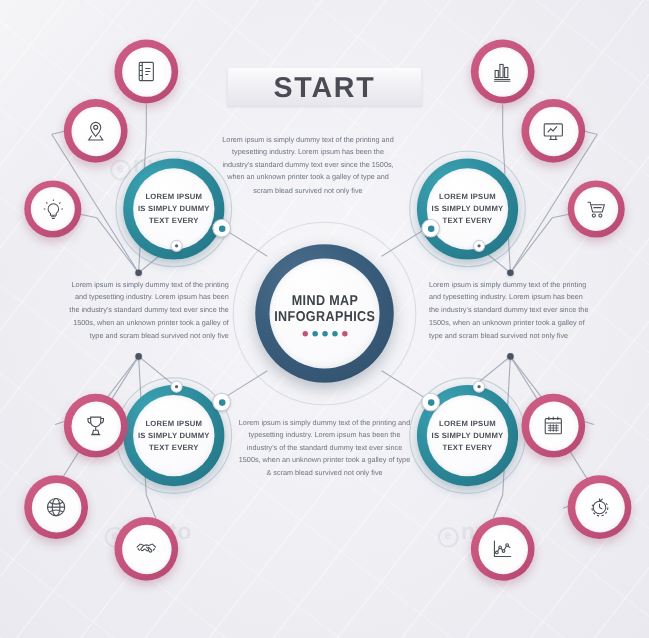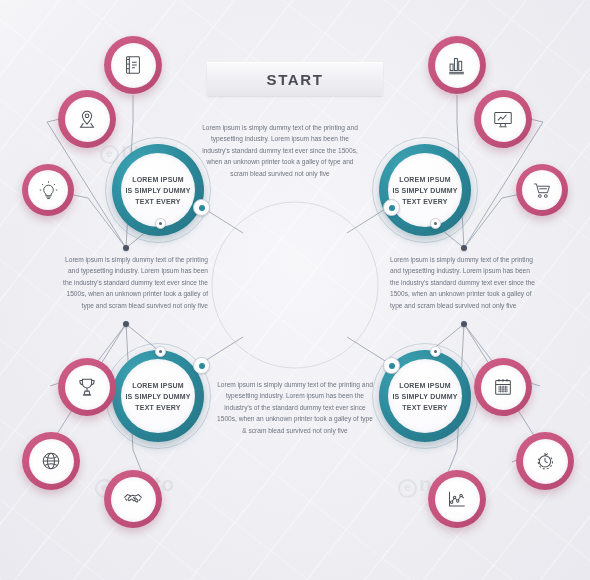--- a/index.html
+++ b/index.html
@@ -29,21 +29,21 @@
 
   
   .banner{
     position:absolute;
     width:176px;height:34px;
     display:flex;align-items:center;justify-content:center;
     background:linear-gradient(180deg,#fbfbfd 0%,#f0f0f4 48%,#e6e6ec 100%);
     border-radius:2px;
     box-shadow:0 1px 2px rgba(60,60,80,.13), inset 0 1px 0 rgba(255,255,255,.9);
     letter-spacing:1.6px;
-    font-size:15px;font-weight:bold;color:#4b4b55;
+    font-size:26px;font-weight:bold;color:#4b4b55;
   }
   .banner::before,.banner::after{
     content:"";position:absolute;height:7px;width:150px;left:13px;
     background:linear-gradient(180deg,#e4e4ea,#f2f2f6);
     z-index:-1;border-radius:2px;
     box-shadow:0 1px 2px rgba(60,60,80,.10);
   }
   .banner::before{top:-6px;}
   .banner::after{bottom:-6px;}
   #banner-start{left:207px;top:62px;}
@@ -198,20 +198,33 @@
       <line x1="464" y1="324" x2="457" y2="450"></line>
       <line x1="464" y1="324" x2="543" y2="450"></line>
       <line x1="457" y1="450" x2="444" y2="482"></line>
       <line x1="502" y1="374" x2="540" y2="386"></line>
       <line x1="543" y1="450" x2="512" y2="462"></line>
     </g>
   </svg>
 
   <div class="banner" id="banner-start">START</div>
 
+  <div id="hub">
+    <div id="hub-inner">
+      <div class="t">MIND MAP</div>
+      <div class="t">INFOGRAPHICS</div>
+      <div id="hub-dots">
+          <i style="background: rgb(196, 83, 124);"></i>
+          <i style="background: rgb(45, 139, 156);"></i>
+          <i style="background: rgb(45, 139, 156);"></i>
+          <i style="background: rgb(45, 139, 156);"></i>
+          <i style="background: rgb(196, 83, 124);"></i>
+        </div>
+    </div>
+  </div>
 
   <div class="step" id="step-1">
     <div class="ring2"></div>
     <div class="face">
       <span>
         <b>LOREM IPSUM</b><br>
         <b>IS SIMPLY DUMMY</b><br>
         <b>TEXT EVERY</b>
       </span>
     </div>

